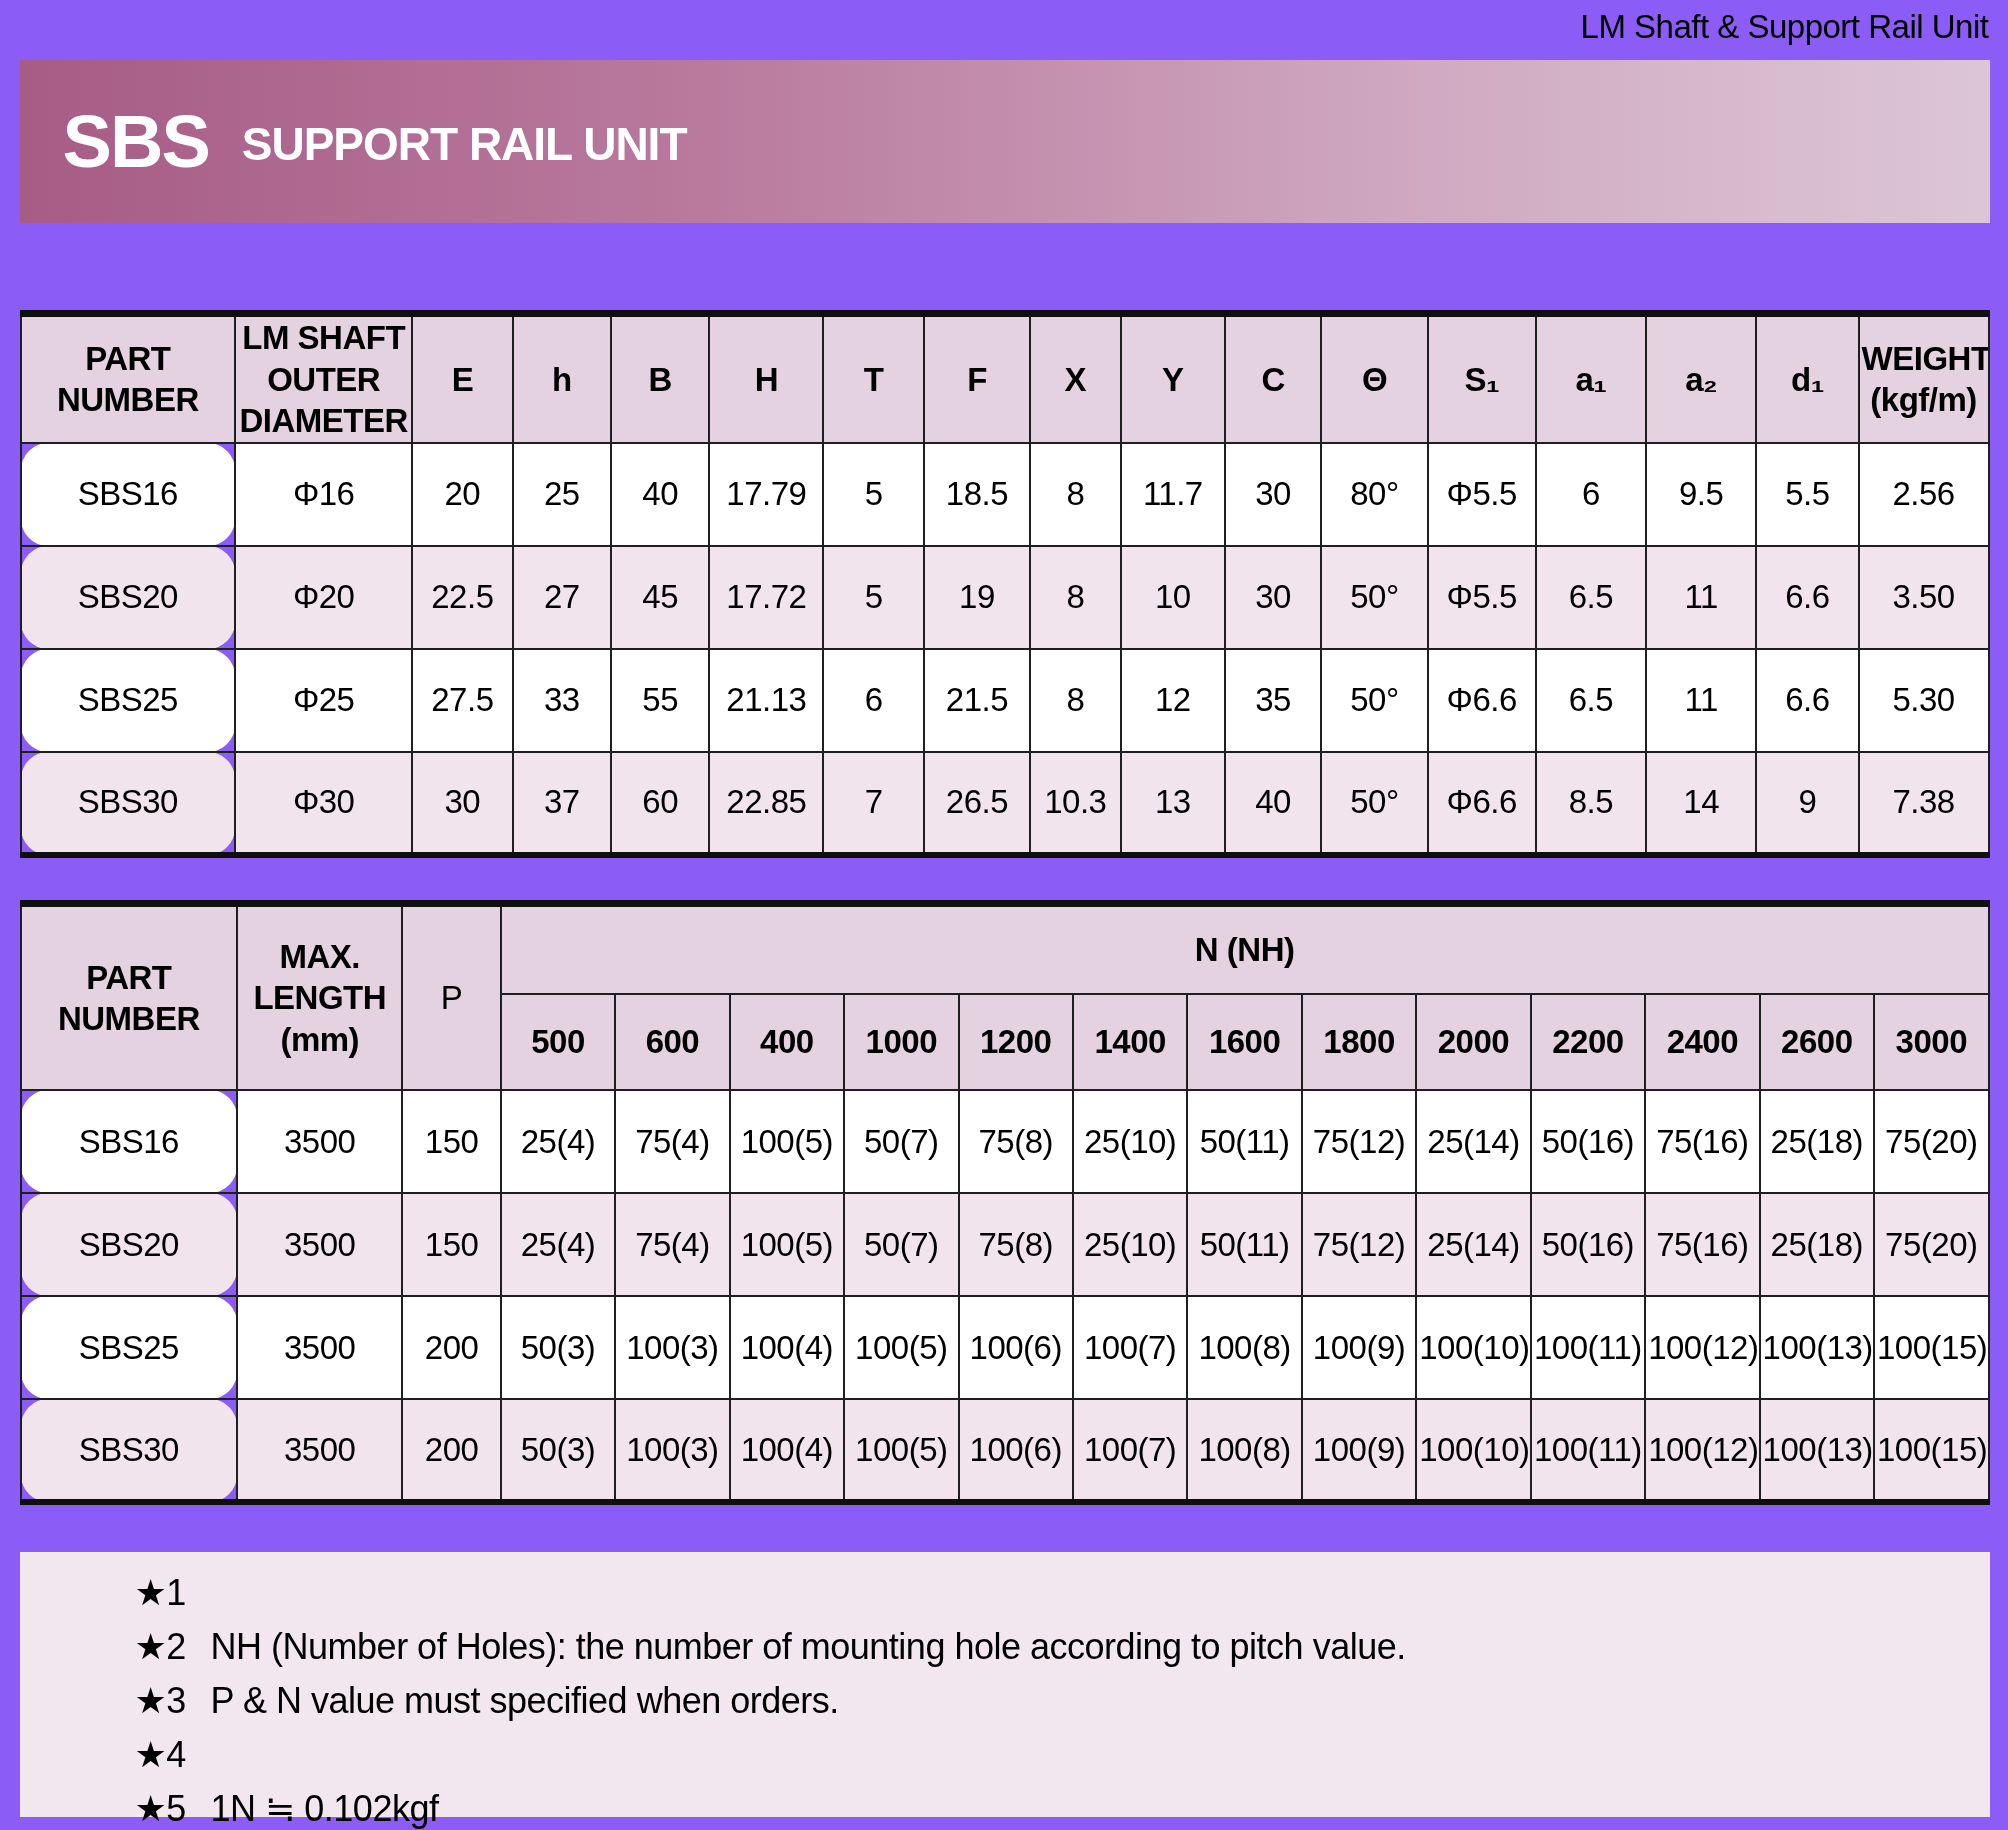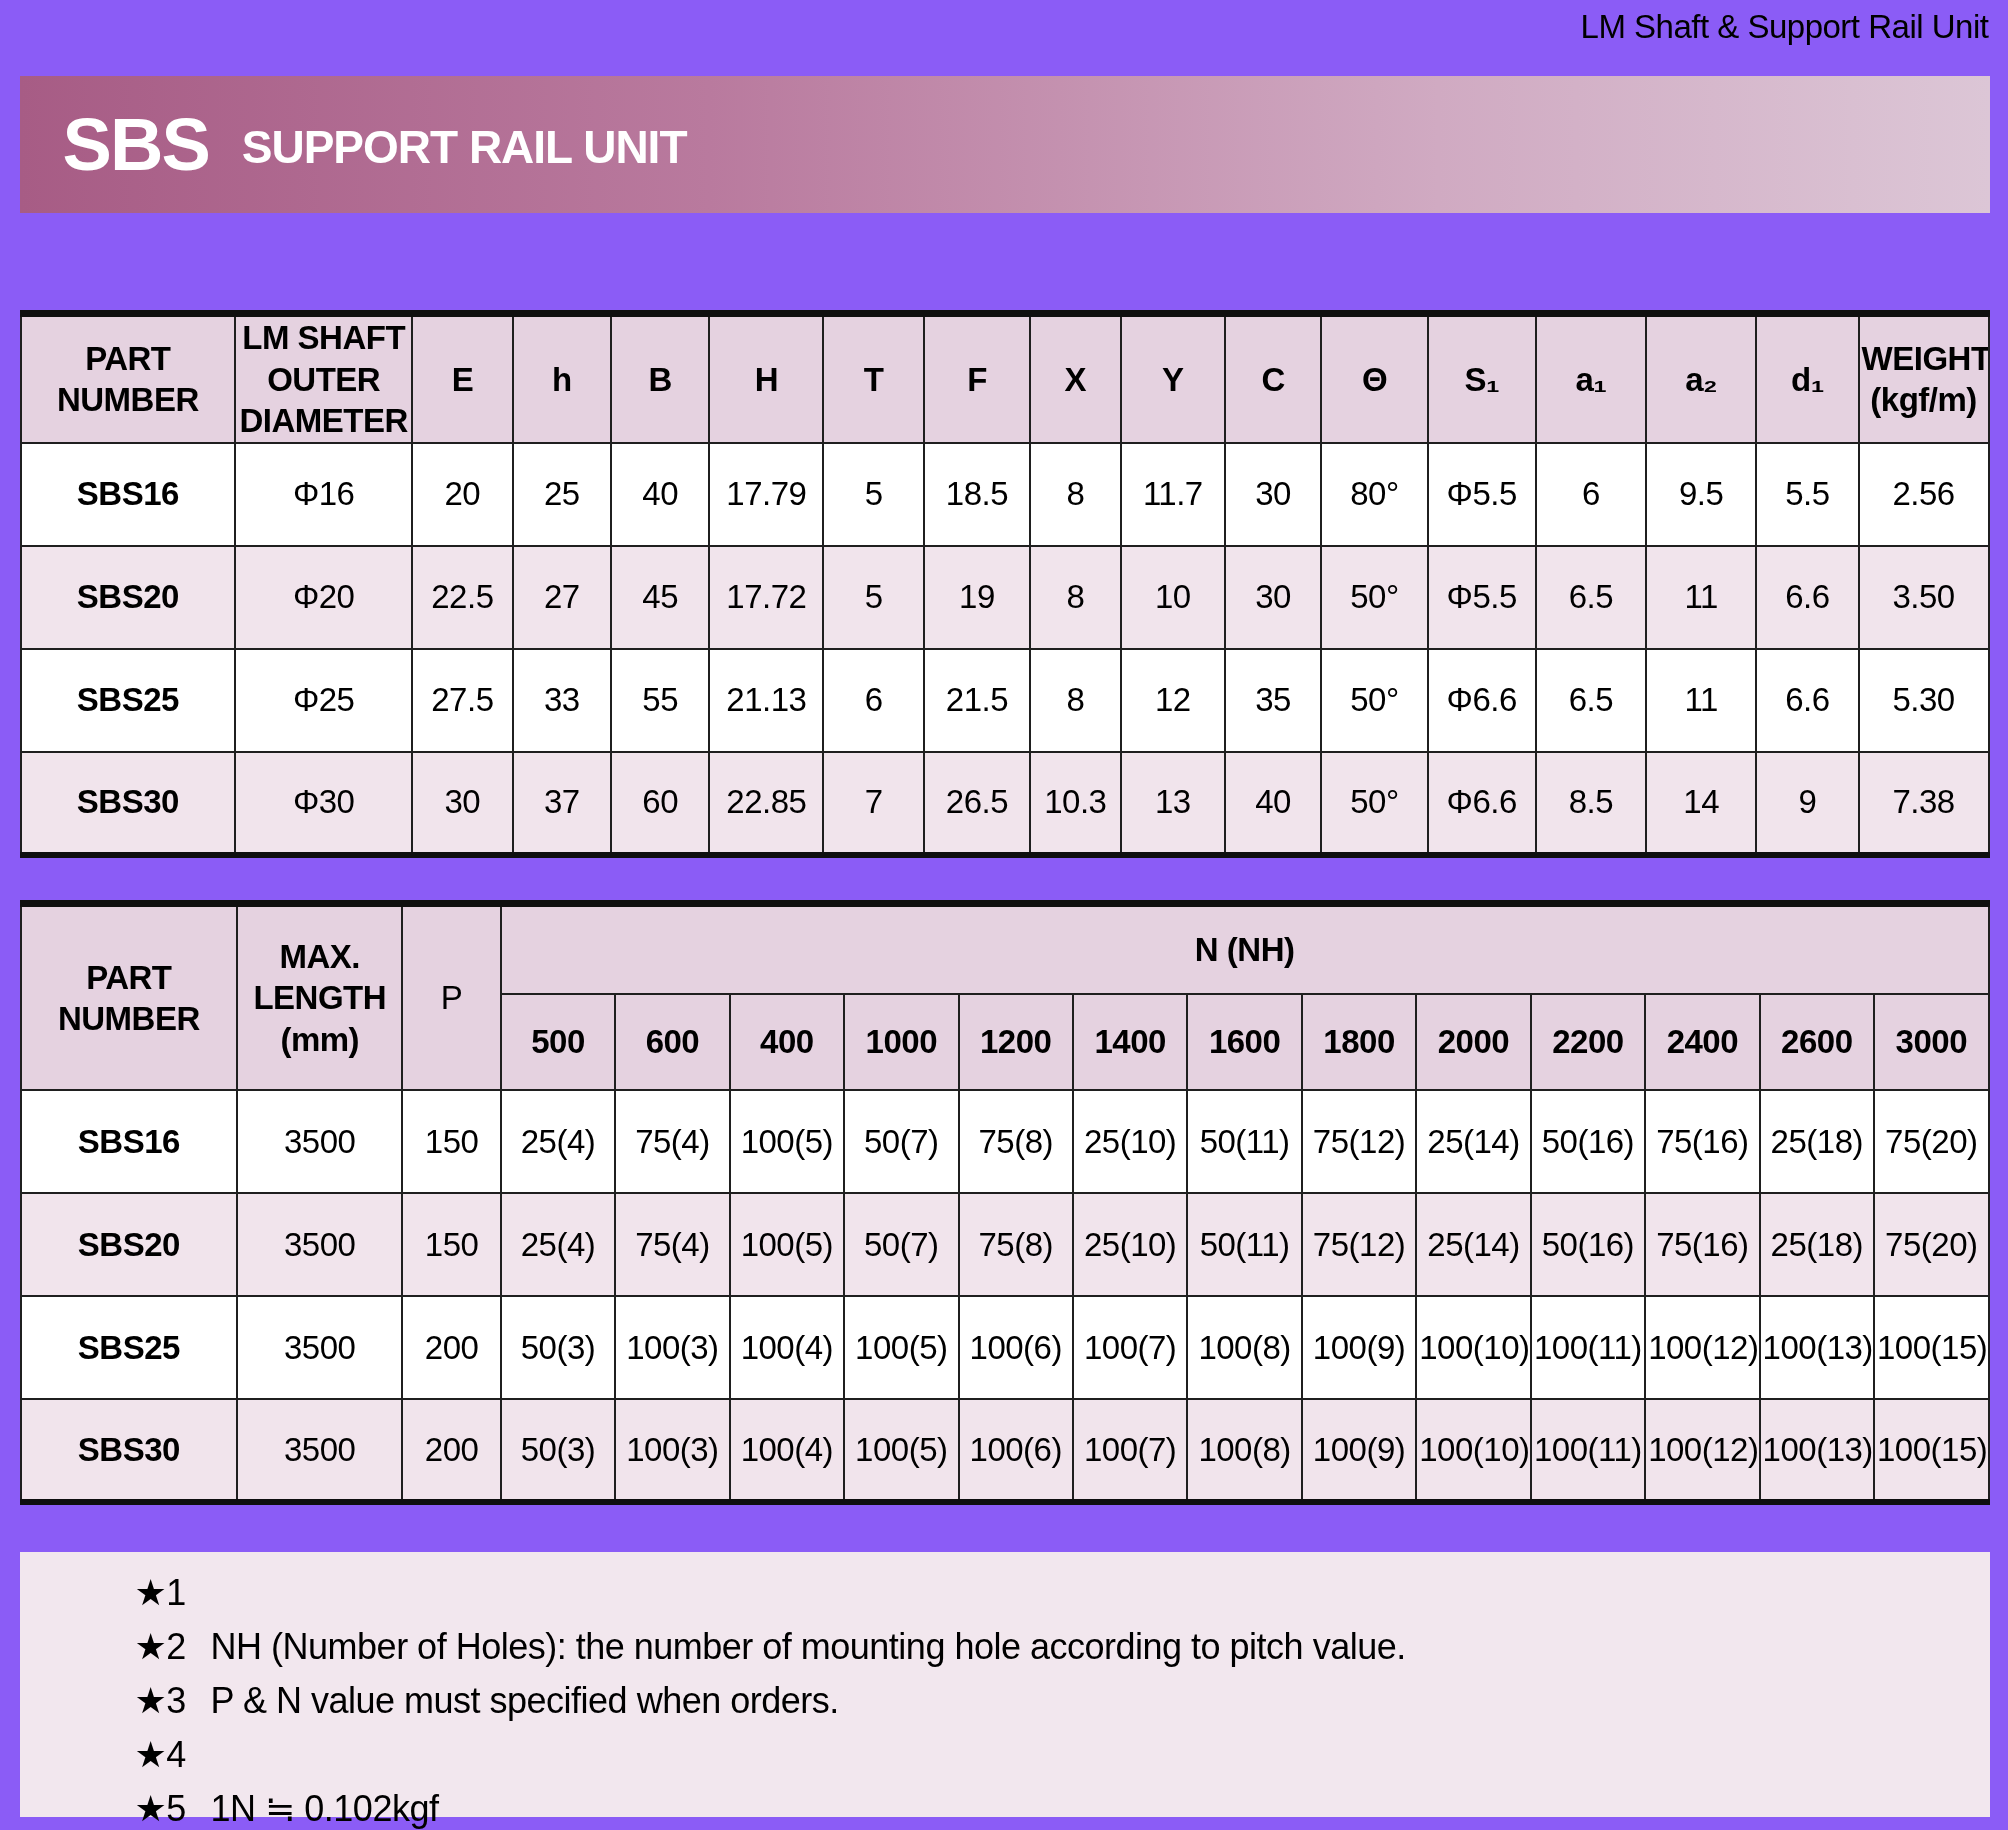--- a/index.html
+++ b/index.html
@@ -9,21 +9,21 @@
     background:#8b5cf6;
     font-family:"Liberation Sans","DejaVu Sans",sans-serif;
     color:#000;
     overflow:hidden;
   }
   .corner-label{
     position:absolute;top:7.8px;right:19.6px;
     font-size:33px;letter-spacing:-0.5px;color:#000;
   }
   .banner{
-    position:absolute;top:76px;left:19.6px;width:1970px;height:137px;
+    position:absolute;top:60px;left:19.6px;width:1970px;height:163px;
     background:linear-gradient(90deg,#a75c85 0%,#b97a9e 35%,#d0aac2 72%,#dcc6d6 100%);
     display:flex;align-items:center;gap:33px;padding-left:43px;box-sizing:border-box;
   }
   .banner-code{
     color:#fff;font-size:74px;font-weight:bold;letter-spacing:-2px;
   }
   .banner-title{
     color:#fff;font-size:46px;font-weight:bold;letter-spacing:-1px;position:relative;top:2.9px;
   }
   table{
@@ -34,21 +34,21 @@
   th,td{
     border:2px solid #1f1f1f;
     text-align:center;vertical-align:middle;
     font-size:33px;letter-spacing:-0.5px;
     padding:0 2px;overflow:hidden;
   }
   thead th{
     background:#e5d2e0;font-weight:bold;white-space:pre-line;line-height:1.25;
   }
   tbody td{font-weight:normal;background:#ffffff;}
-  tbody td.rowhead{font-weight:bold;}
+  tbody td.rowhead{font-weight:normal;border-radius:27px;}
   tbody tr:nth-child(even) td{background:#f1e4ec;}
   tbody tr td{border-top-width:2.9px;}
   #table1{top:310px;}
   #table1 thead tr{height:129px;}
   #table1 tbody tr{height:103px;}
   #table2{top:900px;}
   #table2 thead tr.hr1 th{height:86px;}
   #table2 thead tr.hr2 th{height:94px;}
   #table2 tbody tr{height:103px;}
   .notes-box{

